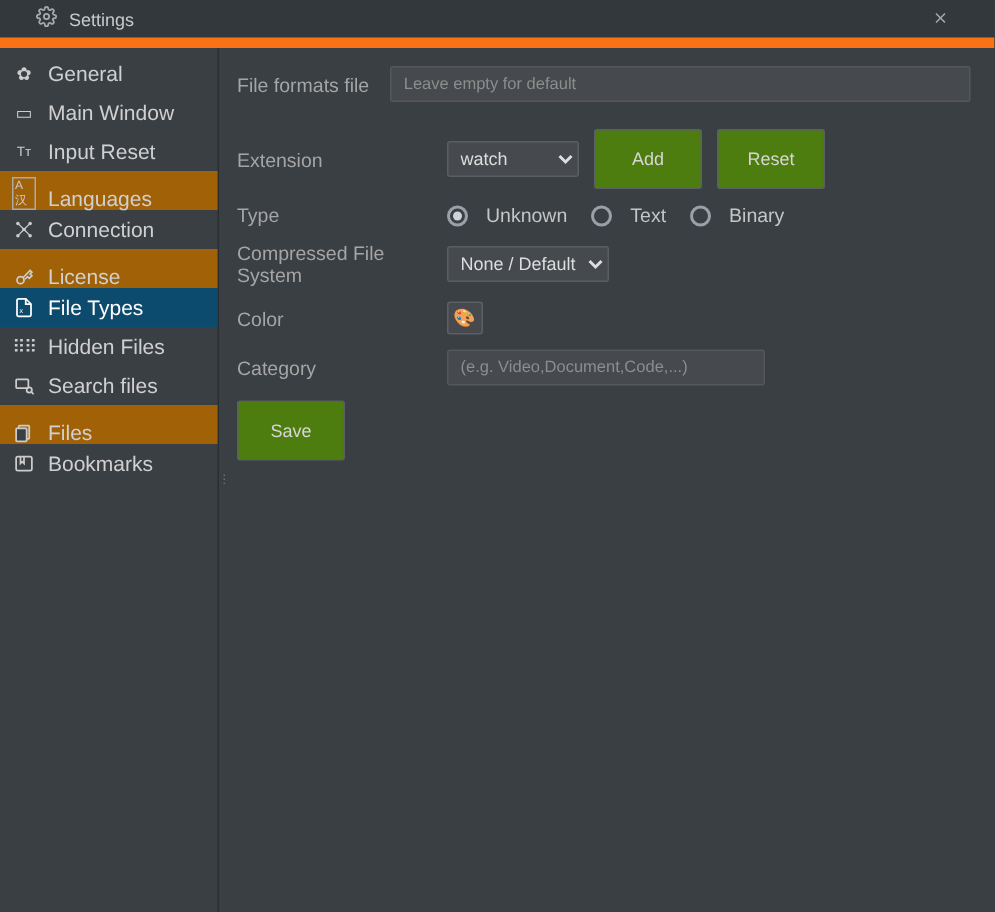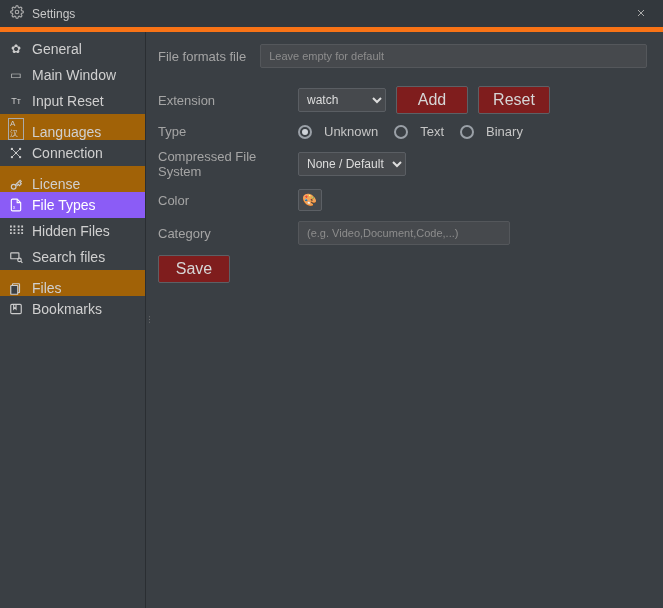--- a/index.html
+++ b/index.html
@@ -10,22 +10,22 @@
     background: #3a3f44;
     width: 663px;
     height: 608px;
     overflow: hidden;
   }
   .titlebar {
     height: 32px;
     background: #33383d;
     display: flex;
     align-items: center;
-    padding: 0 10px;
-    border-bottom: 5px solid #f97316;
+    padding: 0 24px;
+    border-bottom: 7px solid #f97316;
   }
   .titlebar .title-icon { margin-right: 8px; color: #aaa; }
   .titlebar .title { flex: 1; color: #c9c9c9; font-size: 12px; }
   .titlebar .close { color: #aaa; font-size: 14px; cursor: pointer; padding: 4px 6px; }
   .body { display: flex; height: calc(608px - 32px); }
   .sidebar {
     width: 146px;
     background: #3a3f44;
     border-right: 1px solid #2a2e32;
     padding-top: 4px;
@@ -34,21 +34,21 @@
     display: flex;
     align-items: center;
     height: 26px;
     padding: 0 8px;
     color: #d0d0d0;
     font-size: 14px;
     cursor: pointer;
     gap: 8px;
   }
   .nav-item.dim { background: #a16207; align-items: flex-end; }
-  .nav-item.selected { background: #8b5cf6; color: #fff; }
+  .nav-item.selected { background: #0c4a6e; color: #fff; }
   .nav-icon { width: 16px; display: inline-flex; justify-content: center; color: #ccc; font-size: 12px; }
   .nav-item.selected .nav-icon { color: #fff; }
   .splitter {
     width: 6px;
     display: flex;
     align-items: center;
     justify-content: center;
     cursor: col-resize;
   }
   .splitter .dots { color: #777; font-size: 8px; line-height: 4px; letter-spacing: -1px; }
@@ -76,26 +76,26 @@
     color: #ddd;
     border: 1px solid #5a5e63;
     height: 24px;
     width: 88px;
     padding: 0 4px;
     font-size: 12px;
     border-radius: 2px;
   }
   select.dropdown.wider { width: 108px; }
   .btn {
-    background: #7f1d1d;
+    background: #4d7c0f;
     border: 1px solid #5c6065;
     color: #d6d6d6;
-    height: 28px;
+    height: 40px;
     min-width: 72px;
-    font-size: 16px;
+    font-size: 12px;
     border-radius: 2px;
     cursor: pointer;
   }
   .radio-group { display: flex; align-items: center; gap: 16px; }
   .radio-item { display: flex; align-items: center; gap: 12px; cursor: pointer; color: #c5c5c5; font-size: 13px; }
   .radio-circle {
     width: 14px; height: 14px; border-radius: 50%;
     border: 2px solid #9aa0a7;
     display: inline-flex; align-items: center; justify-content: center;
     background: transparent;

